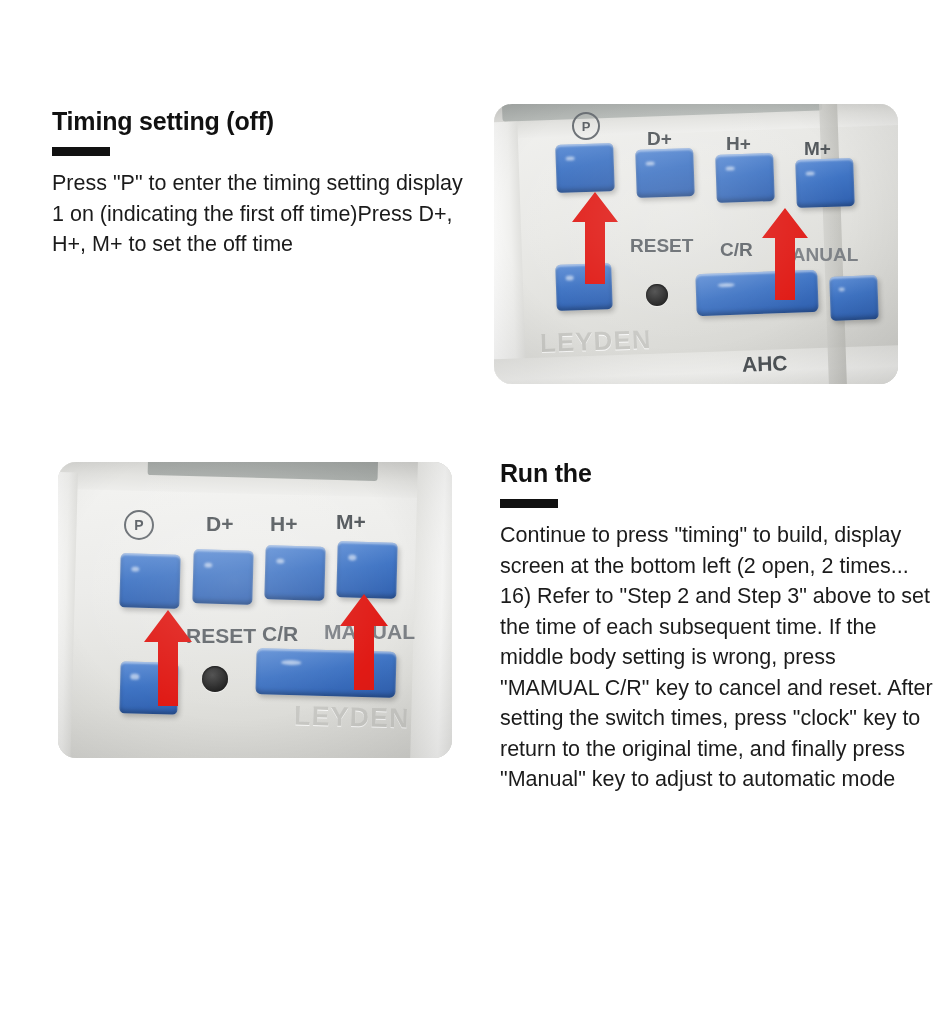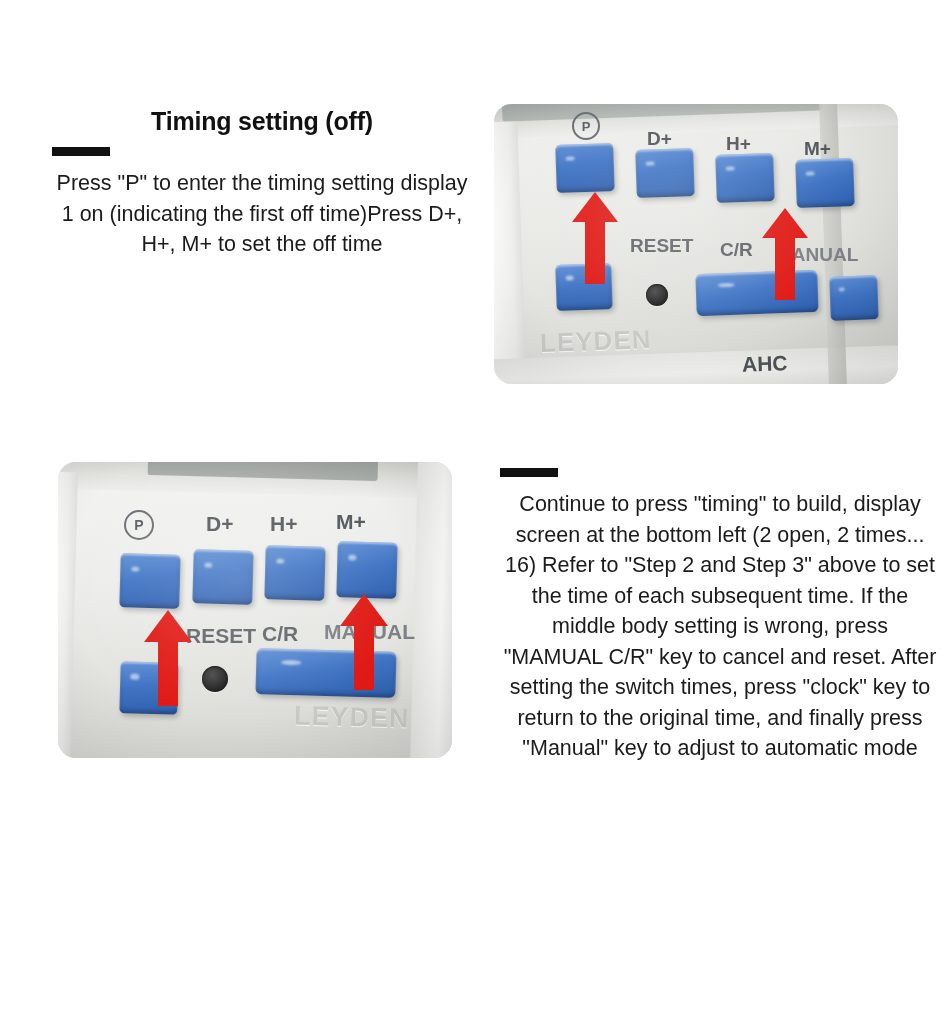--- a/index.html
+++ b/index.html
@@ -12,21 +12,20 @@
     height: 1033px;
     position: relative;
     font-family: "Liberation Sans", sans-serif;
     color: #1a1a1a;
     overflow: hidden;
   }
 
   
   .block {
     position: absolute;
-    text-align: center;
   }
   .heading {
     font-size: 25px;
     font-weight: bold;
     line-height: 1.25;
     color: #111111;
     letter-spacing: -0.2px;
   }
   .rule {
     width: 58px;
@@ -188,20 +187,21 @@
 </head>
 <body>
 
 <div class="block" id="sec1">
   <div class="heading">Timing setting (off)</div>
   <div class="rule"></div>
   <div class="body-text">Press "P" to enter the timing setting display 1 on (indicating the first off time)Press D+, H+, M+ to set the off time</div>
 </div>
 
 <div class="block" id="sec2">
+  <div class="heading">Run the</div>
   <div class="rule"></div>
   <div class="body-text">Continue to press "timing" to build, display screen at the bottom left (2 open, 2 times... 16) Refer to "Step 2 and Step 3" above to set the time of each subsequent time. If the middle body setting is wrong, press "MAMUAL C/R" key to cancel and reset. After setting the switch times, press "clock" key to return to the original time, and finally press "Manual" key to adjust to automatic mode</div>
 </div>
 
 <div class="photo" id="photo-top">
   <div class="photo-inner">
 
     <div class="device-body"></div>
 
     <div class="bezel-top" style="left:-10px; top:-6px; width:430px; height:34px; transform:rotate(-2deg);"></div>

